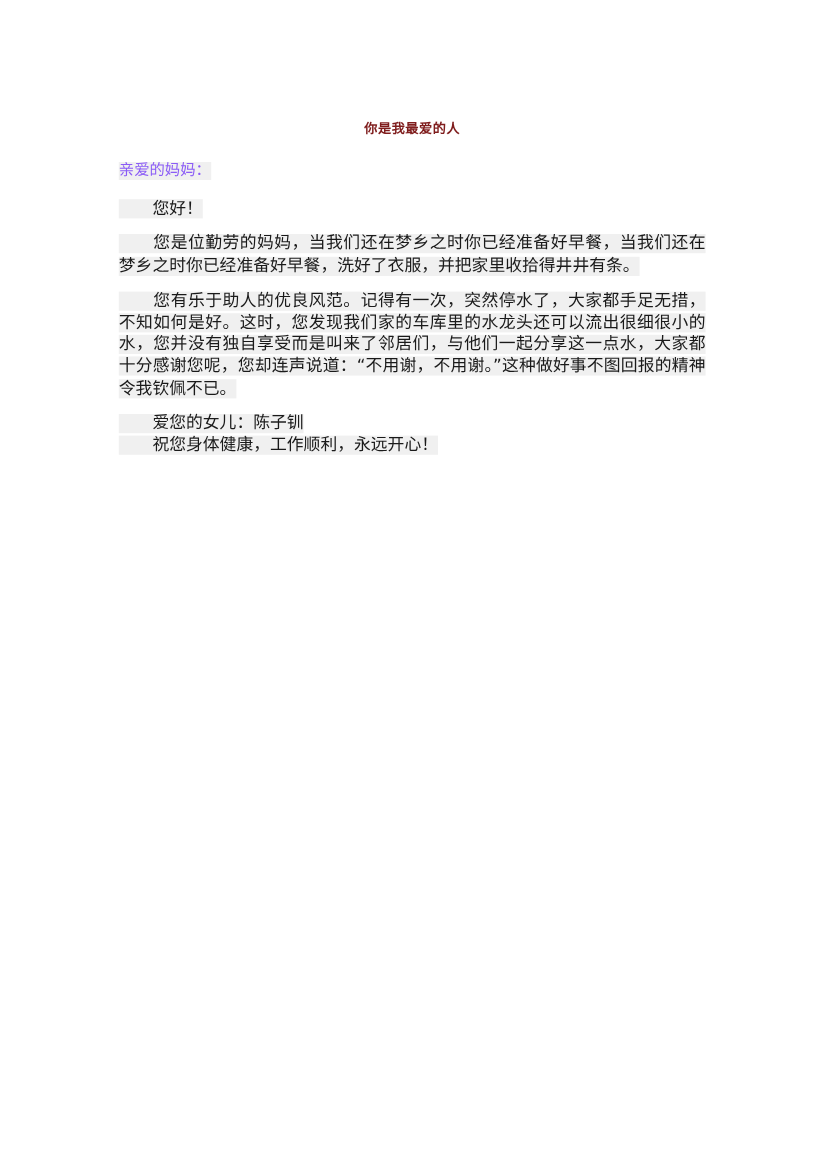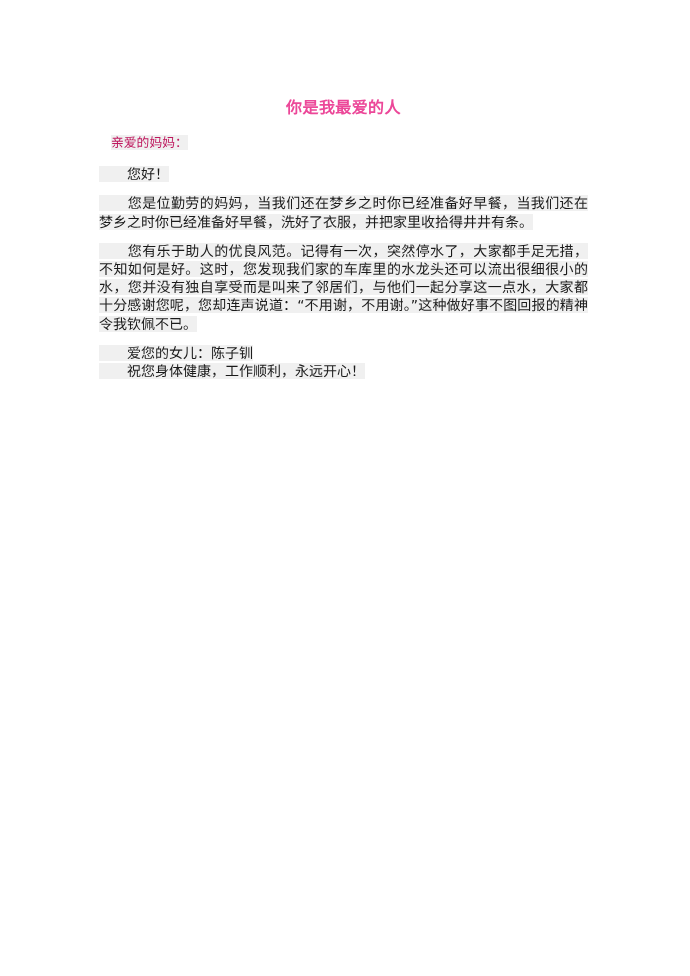--- a/index.html
+++ b/index.html
@@ -26,27 +26,27 @@
   }
 
   .doc-body {
     position: absolute;
     left: 99px;
     top: 96px;
     width: 489px;
   }
 
   .doc-title {
-    font-size: 16px;
+    font-size: 11px;
     font-weight: bold;
     text-align: center;
     line-height: 24px;
     margin: 0 0 14px 0;
     letter-spacing: 0.4px;
-    color: #ec4899;
+    color: #7f1d1d;
   }
 
   .para {
     font-size: 14px;
     line-height: 18.2px;
     margin: 0 0 11px 0;
     text-align: justify;
     text-justify: inter-ideograph;
     color: #1a1a1a;
     word-break: break-all;
@@ -56,22 +56,22 @@
   .para > span.txt,
   .doc-salutation > span.txt {
     background: #f0f0f0;
     box-decoration-break: clone;
     -webkit-box-decoration-break: clone;
   }
 
   .doc-salutation {
     font-size: 12.8px;
     line-height: 18.2px;
-    margin: 0 0 13px 12px;
-    color: #be185d;
+    margin: 0 0 13px 0;
+    color: #8b5cf6;
   }
 
   .para.indent > span.txt::before {
     content: "\3000\3000";
   }
 
   .para.closing {
     margin-bottom: 11px;
   }
 

